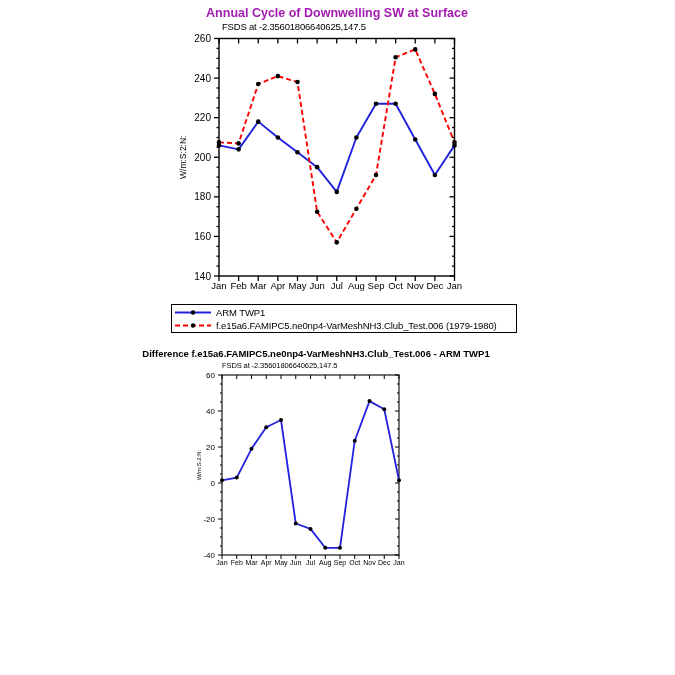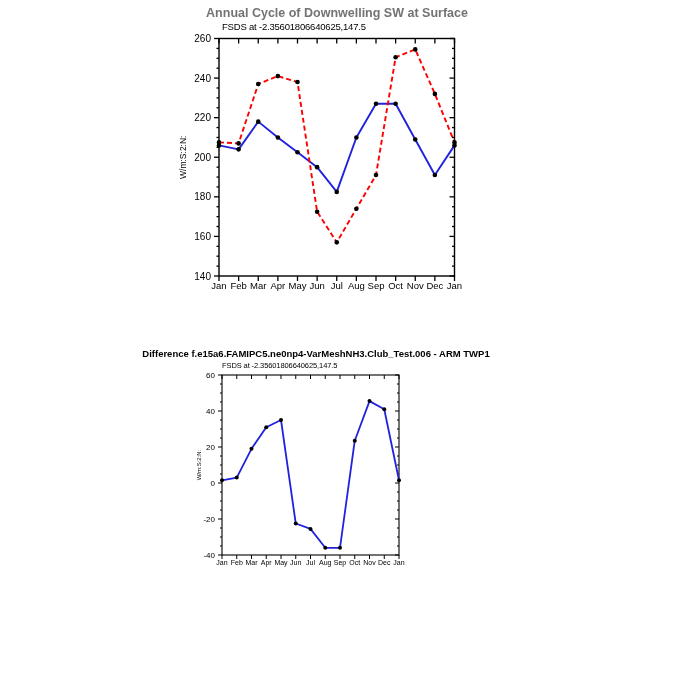--- a/index.html
+++ b/index.html
@@ -1,19 +1,19 @@
 <!DOCTYPE html>
 <html><head>
 <meta charset="utf-8">
 <style>
   html,body{margin:0;padding:0;background:#fff;}
   body{width:675px;height:675px;font-family:"Liberation Sans","DejaVu Sans",sans-serif;}
   #page{position:relative;width:675px;height:675px;background:#fff;overflow:hidden;}
   #plots{position:absolute;left:0;top:0;}
-  .title1{position:absolute;left:337px;top:6px;transform:translateX(-50%);font-weight:bold;font-size:12.5px;white-space:nowrap;color:#737373;}
+  .title1{position:absolute;left:337px;top:6px;transform:translateX(-50%);font-weight:bold;font-size:12.5px;white-space:nowrap;color:#a21caf;}
   .sub1{position:absolute;left:222px;top:21px;font-size:9.5px;letter-spacing:-0.2px;white-space:nowrap;color:#000;}
   #legend{position:absolute;left:171px;top:304px;width:346px;height:29px;border:1px solid #000;background:#fff;
           display:flex;flex-direction:column;justify-content:space-evenly;padding-left:2px;box-sizing:border-box;}
   .legrow{display:flex;align-items:center;height:12px;}
   .legrow .leglabel{font-size:9.5px;white-space:nowrap;letter-spacing:-0.1px;color:#000;margin-left:2px;}
   .title2{position:absolute;left:310px;top:348px;transform:translateX(-50%);font-weight:bold;font-size:9.5px;white-space:nowrap;color:#000;padding-left:12px;}
   .sub2{position:absolute;left:222px;top:361px;font-size:7.5px;letter-spacing:-0.1px;white-space:nowrap;color:#000;}
   text{fill:#000;font-family:"Liberation Sans","DejaVu Sans",sans-serif;}
 </style>
 </head>
@@ -250,15 +250,31 @@
         <circle cx="325.25" cy="547.8" r="2" fill="#000000"></circle>
         <circle cx="340" cy="547.8" r="2" fill="#000000"></circle>
         <circle cx="354.75" cy="440.7" r="2" fill="#000000"></circle>
         <circle cx="369.5" cy="401.1" r="2" fill="#000000"></circle>
         <circle cx="384.25" cy="409.2" r="2" fill="#000000"></circle>
         <circle cx="399" cy="480.3" r="2" fill="#000000"></circle>
       </g>
     </svg>
   <div class="title1">Annual Cycle of Downwelling SW at Surface</div>
   <div class="sub1">FSDS at -2.35601806640625,147.5</div>
+  <div id="legend">
+      <div class="legrow">
+        <svg width="40" height="9">
+          <line x1="1" y1="4.5" x2="37" y2="4.5" stroke="#2222dd" stroke-width="1.9"></line>
+          <circle cx="19" cy="4.5" r="2.2" fill="#000000"></circle>
+        </svg>
+        <span class="leglabel">ARM TWP1</span>
+      </div>
+      <div class="legrow">
+        <svg width="40" height="9">
+          <line x1="1" y1="4.5" x2="37" y2="4.5" stroke="#ff0000" stroke-width="1.9" stroke-dasharray="5,3"></line>
+          <circle cx="19" cy="4.5" r="2.2" fill="#000000"></circle>
+        </svg>
+        <span class="leglabel">f.e15a6.FAMIPC5.ne0np4-VarMeshNH3.Club_Test.006 (1979-1980)</span>
+      </div>
+    </div>
   <div class="title2">Difference f.e15a6.FAMIPC5.ne0np4-VarMeshNH3.Club_Test.006 - ARM TWP1</div>
   <div class="sub2">FSDS at -2.35601806640625,147.5</div>
 </div>
 
 </body></html>

